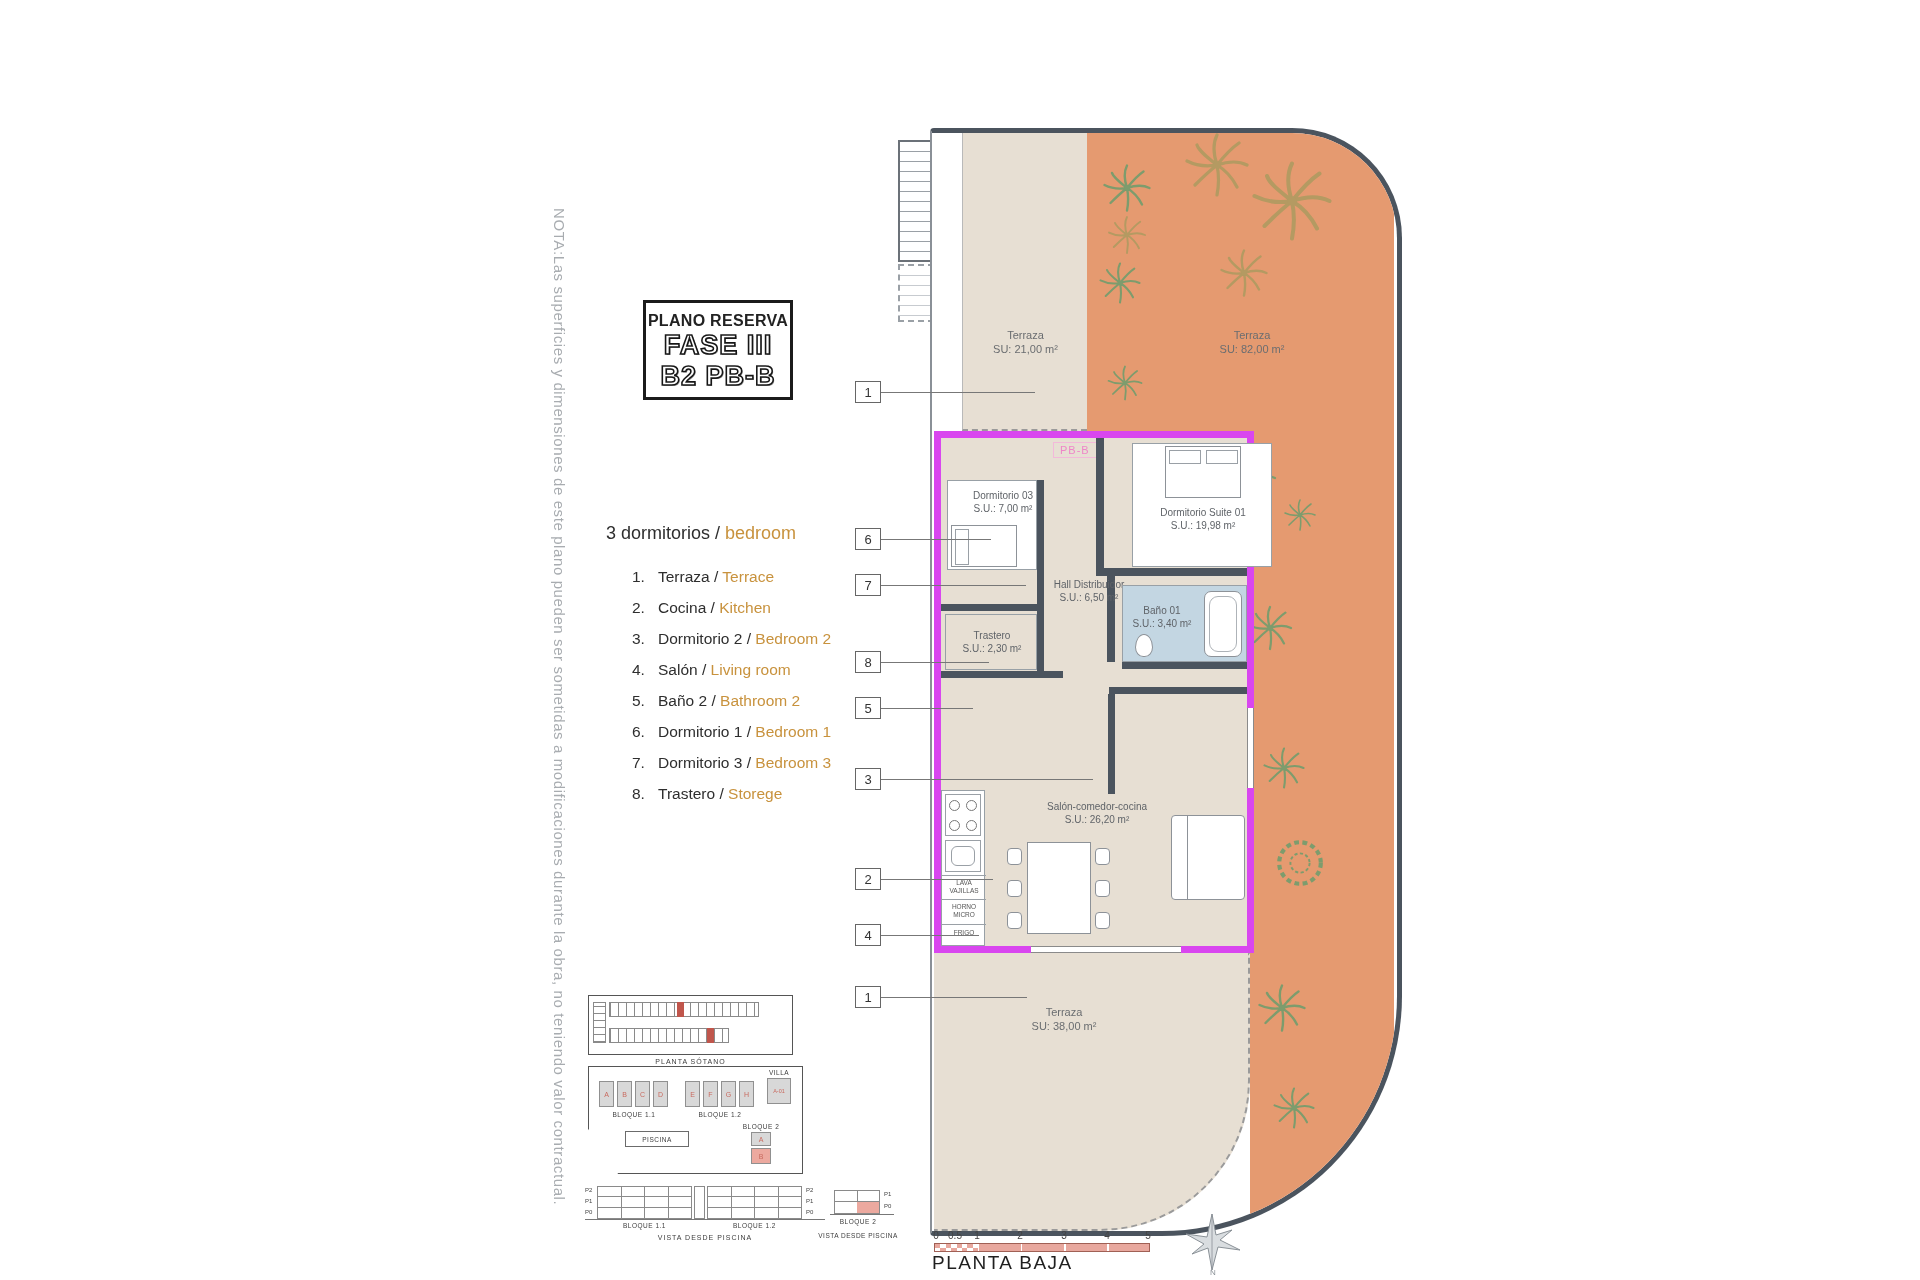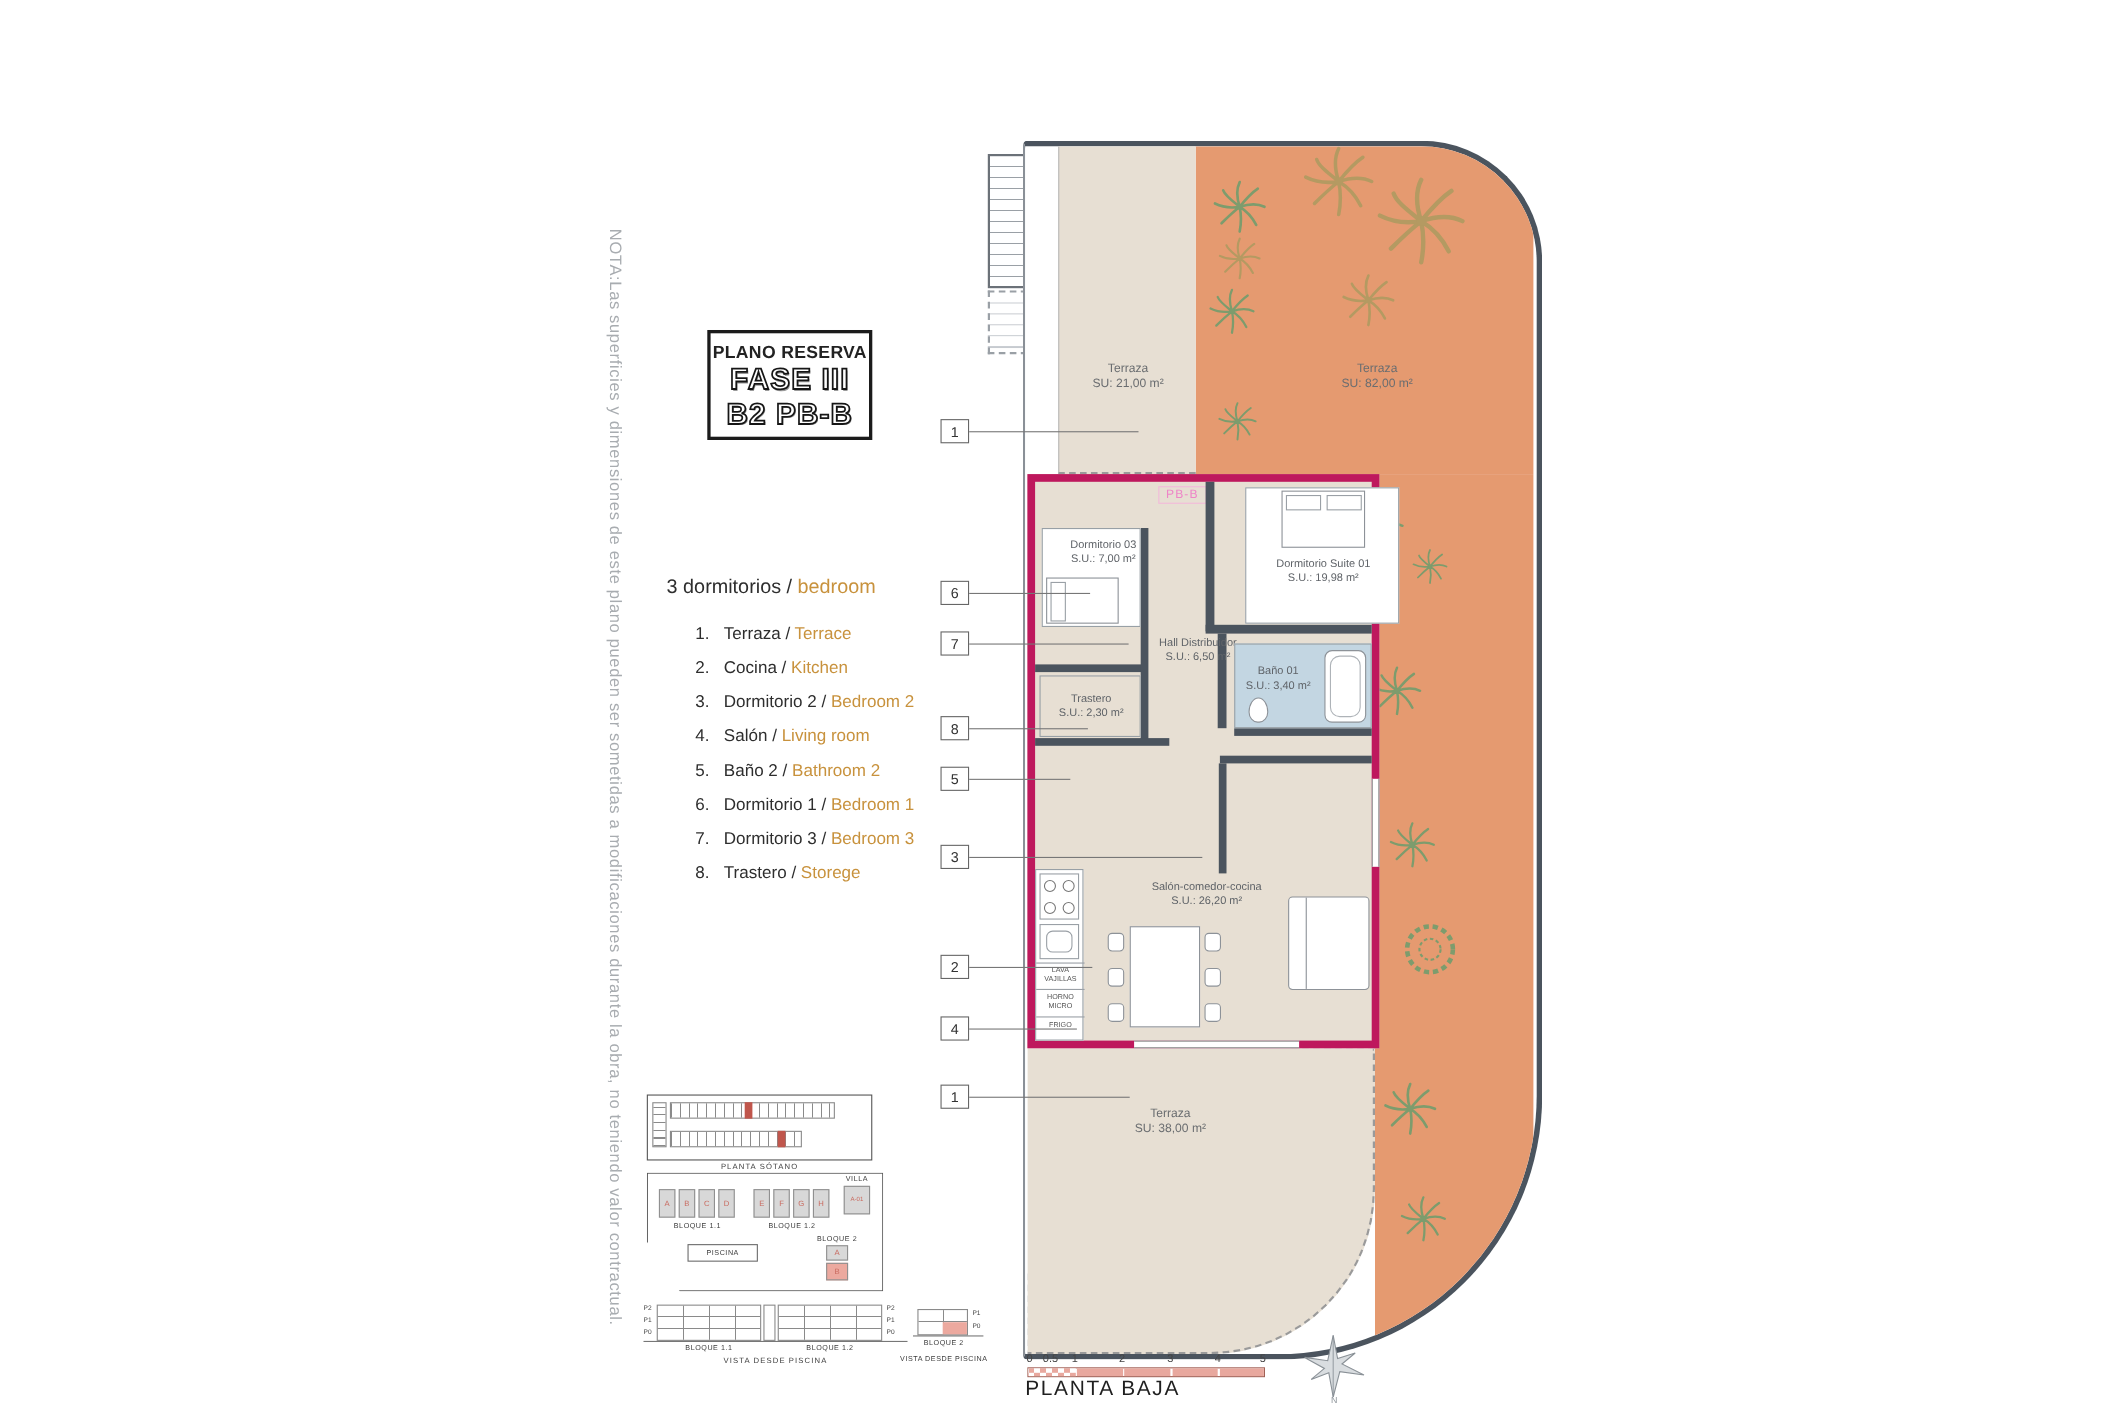--- a/index.html
+++ b/index.html
@@ -49,21 +49,21 @@
   .room-label.big { font-size: 11px; color: #6a6d70; }
   .furn { position: absolute; background: #fff; border: 1px solid #8d9298; }
   .window { position: absolute; background: #fff; }
 
   #orange-top   { position:absolute; left:155px; top:0; width:307px; height:298px; }
   #orange-right { position:absolute; left:318px; top:298px; width:144px; height:800px; }
   #terrace-top  { position:absolute; left:30px; top:0; width:125px; height:298px; border-bottom: 2px dashed #9a9a9a; border-left:1px solid #b9b9b9; }
   #terrace-bottom { position:absolute; left:2px; top:820px; width:316px; height:278px;
     border-right: 2px dashed #9a9a9a; border-bottom: 2px dashed #9a9a9a; border-bottom-right-radius: 150px; }
 
-  #apartment { position: absolute; left: 2px; top: 298px; width: 320px; height: 522px; border: 7px solid #be185d; background:#e7dfd3; }
+  #apartment { position: absolute; left: 2px; top: 298px; width: 320px; height: 522px; border: 7px solid #d946ef; background:#e7dfd3; }
   #unit-tag { position: absolute; left: 112px; top: 4px; border: 1px solid #f3b9da; color: #ee86c8; font-size: 11px; padding: 1px 6px; letter-spacing: 1px; }
 
   .pillow { position:absolute; left:3px; right:3px; top:3px; height:14px; border:1px solid #9aa0a6; background:#fff; }
   .chair { position: absolute; width: 15px; height: 17px; border: 1px solid #8d9298; border-radius: 4px; background:#fff; }
 
   #kitchen { position:absolute; left:0; top:352px; width:44px; height:156px; background:#fff; border:1px solid #98a0a6; }
   .kcell { position:absolute; left:3px; width:36px; border:1px solid #9aa0a6; background:#fff; }
   .klabel { position:absolute; left:0; width:44px; text-align:center; font-size:6.5px; color:#555; line-height:1.25; }
   .hob { display:grid; grid-template-columns:1fr 1fr; place-items:center; }
   .hob span { width:11px; height:11px; border:1px solid #777; border-radius:50%; }

